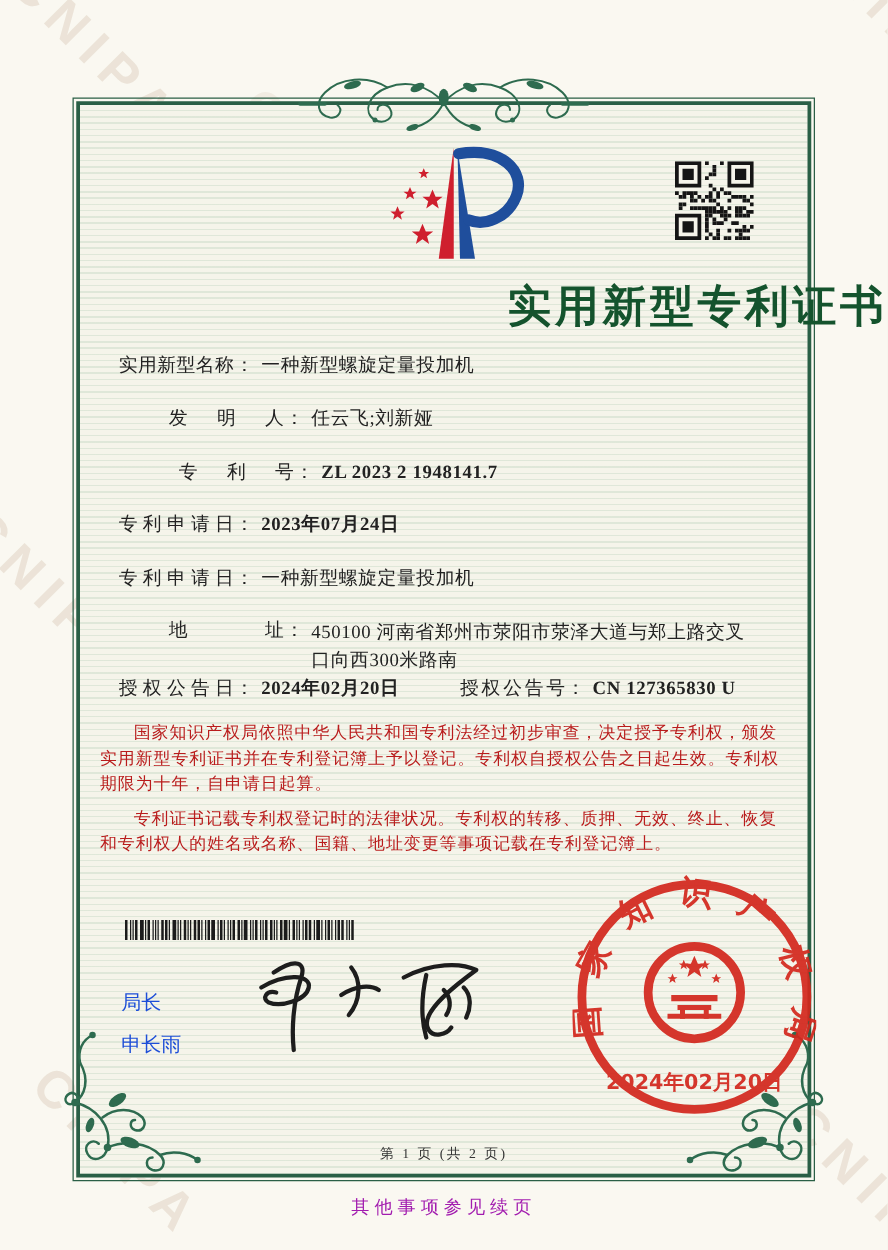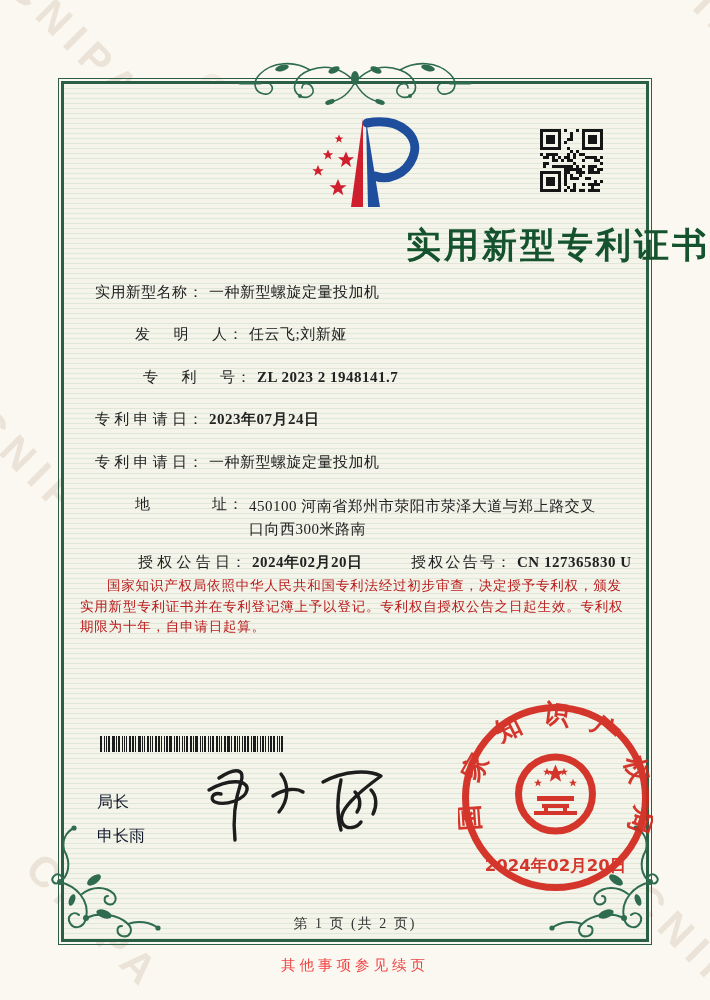--- a/index.html
+++ b/index.html
@@ -46,31 +46,31 @@
   .g2 { position:absolute; left:273px; top:0; white-space:nowrap; }
   .g2 .lbl { width:84px; }
 
   .paras { position:absolute; left:80px; top:576px; width:556px;
            font-size:13.5px; line-height:20.5px; color:#b91c1c; letter-spacing:0.8px; }
   .paras p { text-indent:2em; margin-bottom:7px; }
 
   .barcode { position:absolute; left:100px; top:736px; width:186px; height:16px; }
 
   .officer { position:absolute; left:97px; top:792px; font-family:"Liberation Sans","DejaVu Sans",sans-serif;
-             font-size:16px; color:#0f172a; }
+             font-size:16px; color:#1d4ed8; }
   .officer .o-title { margin-bottom:13px; }
 
   .signature { position:absolute; left:185px; top:756px; }
 
   .seal { position:absolute; left:458px; top:700px; opacity:0.93; }
 
   .page-num { position:absolute; left:58px; top:915px; width:594px; text-align:center;
-              font-size:14px; color:#333; letter-spacing:2px; }
+              font-size:11px; color:#333; letter-spacing:2px; }
   .footer-note { position:absolute; left:0; top:956px; width:710px; text-align:center;
-                 font-size:14.5px; color:#ef4444; letter-spacing:4px; }
+                 font-size:14.5px; color:#a21caf; letter-spacing:4px; }
 </style>
 </head>
 <body>
 
 <div class="page">
 
   <span class="wm" style="left:-10px; top:16px;">CNIPA</span>
   <span class="wm" style="left:620px; top:-20px;">CNIPA</span>
   <span class="wm" style="left:175px; top:115px; color:rgba(208,188,168,0.2);">CNIPA</span>
   <span class="wm" style="left:428px; top:292px;">CNIPA</span>
@@ -293,30 +293,31 @@
     </div>
     <div class="row" style="top:127px;">
       <span class="lbl">专利申请日</span><span class="colon">：</span><span class="val num">2023年07月24日</span>
     </div>
     <div class="row" style="top:170px;">
       <span class="lbl">专利申请日</span><span class="colon">：</span><span class="val">一种新型螺旋定量投加机</span>
     </div>
     <div class="row" style="top:212px;margin-left:40px;">
       <span class="lbl">地址</span><span class="colon">：</span><span class="val wrap">450100 河南省郑州市荥阳市荥泽大道与郑上路交叉口向西300米路南</span>
     </div>
-    <div class="row" style="top:270px;margin-left:43px;">
+    <div class="row" style="top:258px;">
       <span class="lbl">授权公告日</span><span class="colon">：</span><span class="val num">2024年02月20日</span>
       <span class="g2">
         <span class="lbl">授权公告号</span><span class="colon">：</span><span class="val num">CN 127365830 U</span>
       </span>
     </div>
   </div>
 
   <div class="paras">
     <p>国家知识产权局依照中华人民共和国专利法经过初步审查，决定授予专利权，颁发实用新型专利证书并在专利登记簿上予以登记。专利权自授权公告之日起生效。专利权期限为十年，自申请日起算。</p>
+    <p>专利证书记载专利权登记时的法律状况。专利权的转移、质押、无效、终止、恢复和专利权人的姓名或名称、国籍、地址变更等事项记载在专利登记簿上。</p>
   </div>
 
   <svg class="barcode" viewBox="0 0 186 16" preserveAspectRatio="none">
       <rect x="0" y="0" width="2" height="16" fill="#1b1b1b"></rect>
       <rect x="4" y="0" width="1" height="16" fill="#1b1b1b"></rect>
       <rect x="6" y="0" width="1" height="16" fill="#1b1b1b"></rect>
       <rect x="8" y="0" width="2" height="16" fill="#1b1b1b"></rect>
       <rect x="12" y="0" width="3" height="16" fill="#1b1b1b"></rect>
       <rect x="16" y="0" width="1" height="16" fill="#1b1b1b"></rect>
       <rect x="18" y="0" width="2" height="16" fill="#1b1b1b"></rect>

